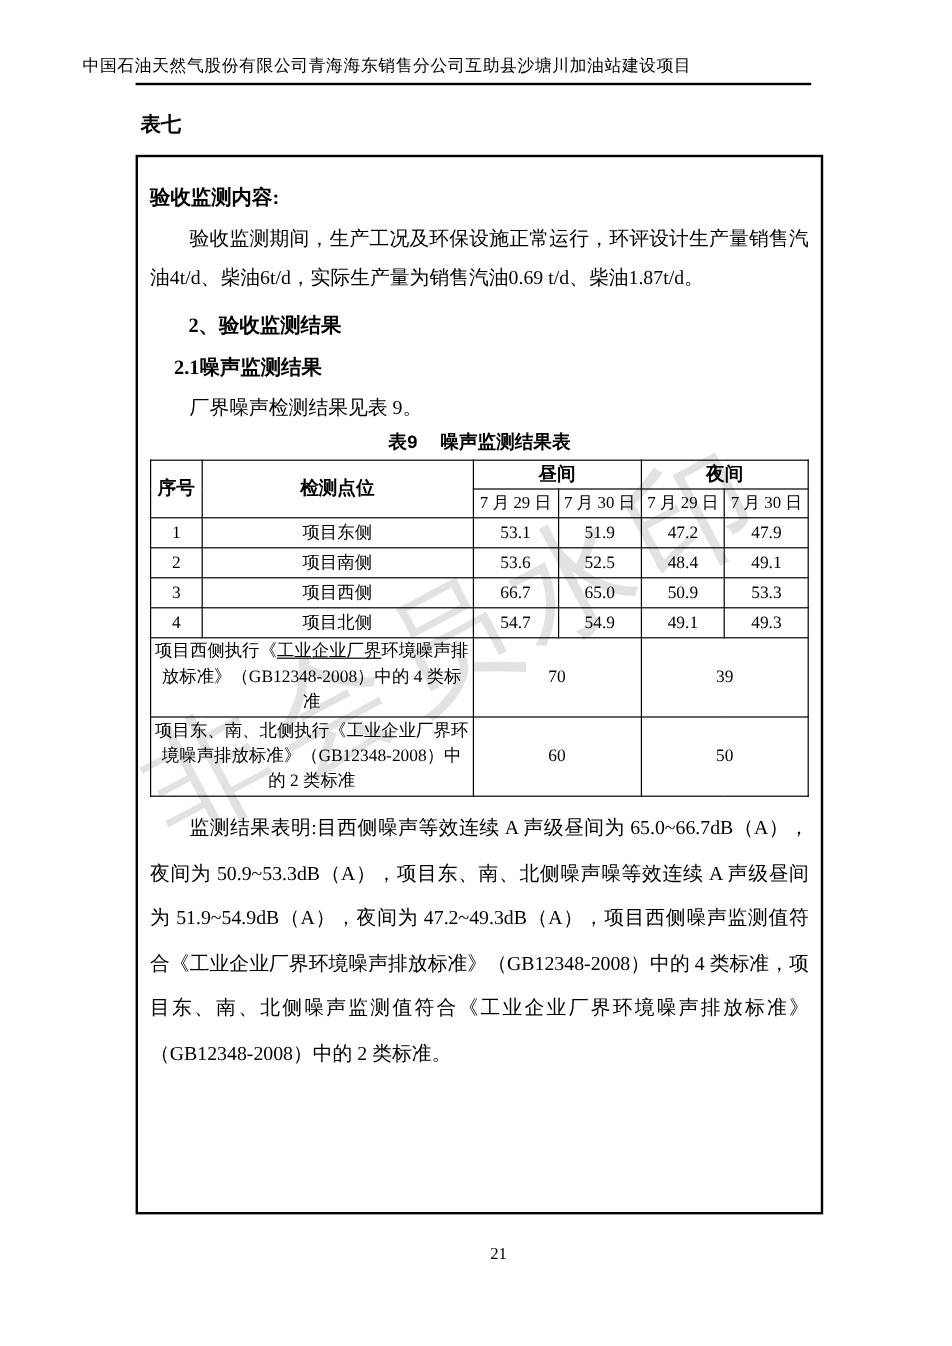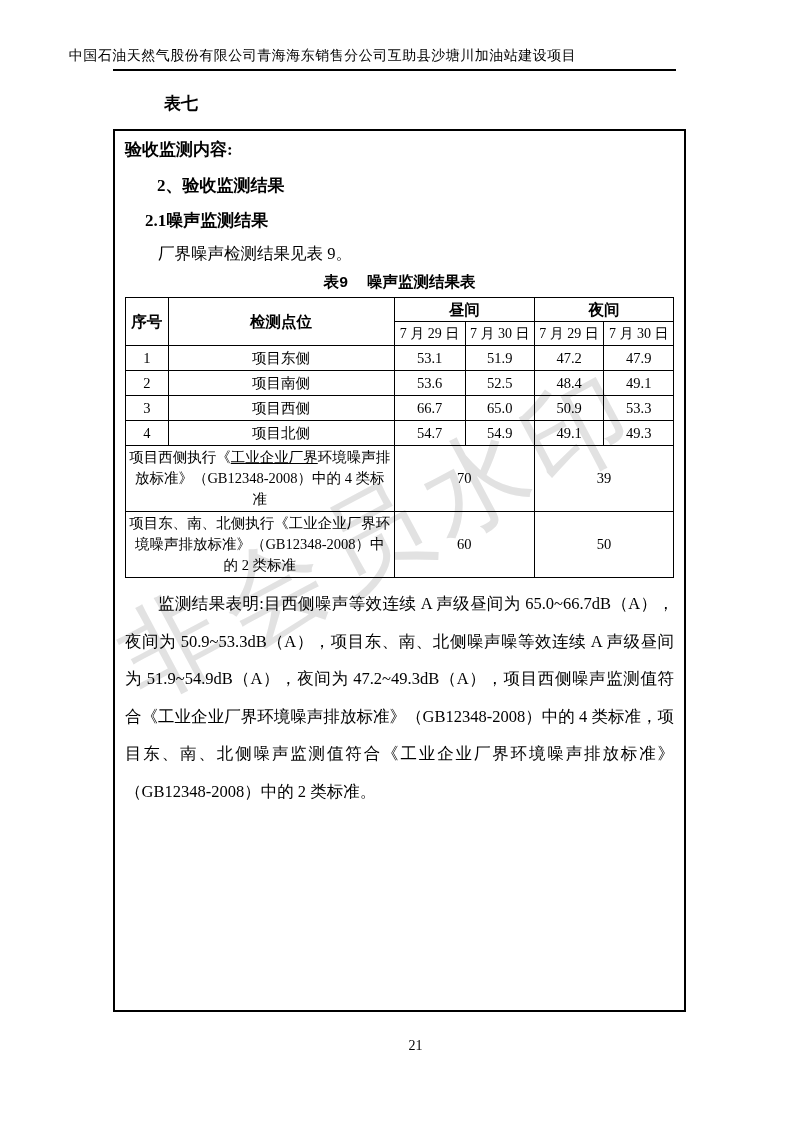--- a/index.html
+++ b/index.html
@@ -5,35 +5,35 @@
   html,body{margin:0;padding:0;}
   body{
     width:793px;height:1122px;background:#ffffff;position:relative;
     font-family:"Liberation Serif","DejaVu Serif",serif;color:#000;
     overflow:hidden;
   }
   
   .page-header{position:absolute;top:47px;left:0;width:645px;text-align:center;
     font-size:14px;line-height:18px;letter-spacing:0.5px;}
   .header-rule{position:absolute;top:69px;left:113px;width:563px;height:2px;background:#000;}
-  .table-label{position:absolute;top:92px;left:117px;font-size:17px;font-weight:bold;margin-left:47px;}
+  .table-label{position:absolute;top:92px;left:117px;font-size:17px;font-weight:bold;}
   
   .watermark{
     position:absolute;left:128px;top:600px;z-index:0;
     font-size:104px;letter-spacing:10px;white-space:nowrap;
     transform:rotate(-28deg);transform-origin:0 50%;
     font-family:"Liberation Sans","DejaVu Sans",sans-serif;
     pointer-events:none;user-select:none;
   }
   
   .doc-box{
     position:absolute;left:113px;top:129px;width:549px;height:867px;
     border:2px solid #000;padding:6px 10px;z-index:1;background:transparent;
   }
-  .sec-title{font-size:17px;font-weight:bold;line-height:24px;margin:1px 0 0 0;}
+  .sec-title{font-size:17px;font-weight:bold;line-height:24px;margin:16px 0 0 0;}
   .h-num{font-size:17px;font-weight:bold;line-height:24px;margin:12px 0 0 32px;}
   .h-sub{font-size:17px;font-weight:bold;line-height:24px;margin:11px 0 0 20px;}
   .body-p{font-size:16.5px;line-height:33px;margin:5px 0 0 0;text-indent:2em;
     text-align:justify;}
   .see-p{font-size:16.5px;line-height:24px;margin:9px 0 0 0;text-indent:2em;}
   .tbl-title{font-size:15.5px;font-weight:bold;text-align:center;line-height:24px;
     margin:5px 0 2px 0;white-space:pre;font-family:Liberation Mono, monospace;}
   
   table.noise{border-collapse:collapse;width:100%;table-layout:fixed;}
   table.noise th,table.noise td{
@@ -59,20 +59,21 @@
 
 <div class="page-header">中国石油天然气股份有限公司青海海东销售分公司互助县沙塘川加油站建设项目</div>
 <div class="header-rule"></div>
 <div class="table-label">表七</div>
 
 <div class="doc-box">
 
   <div class="sec-title">验收监测内容:</div>
 
 
+  <p class="body-p">验收监测期间，生产工况及环保设施正常运行，环评设计生产量销售汽油4t/d、柴油6t/d，实际生产量为销售汽油0.69 t/d、柴油1.87t/d。</p>
 
   <div class="h-num">2、验收监测结果</div>
 
   <div class="h-sub">2.1噪声监测结果</div>
 
   <p class="see-p">厂界噪声检测结果见表 9。</p>
 
   <div class="tbl-title">表9  噪声监测结果表</div>
 
   <table class="noise">

